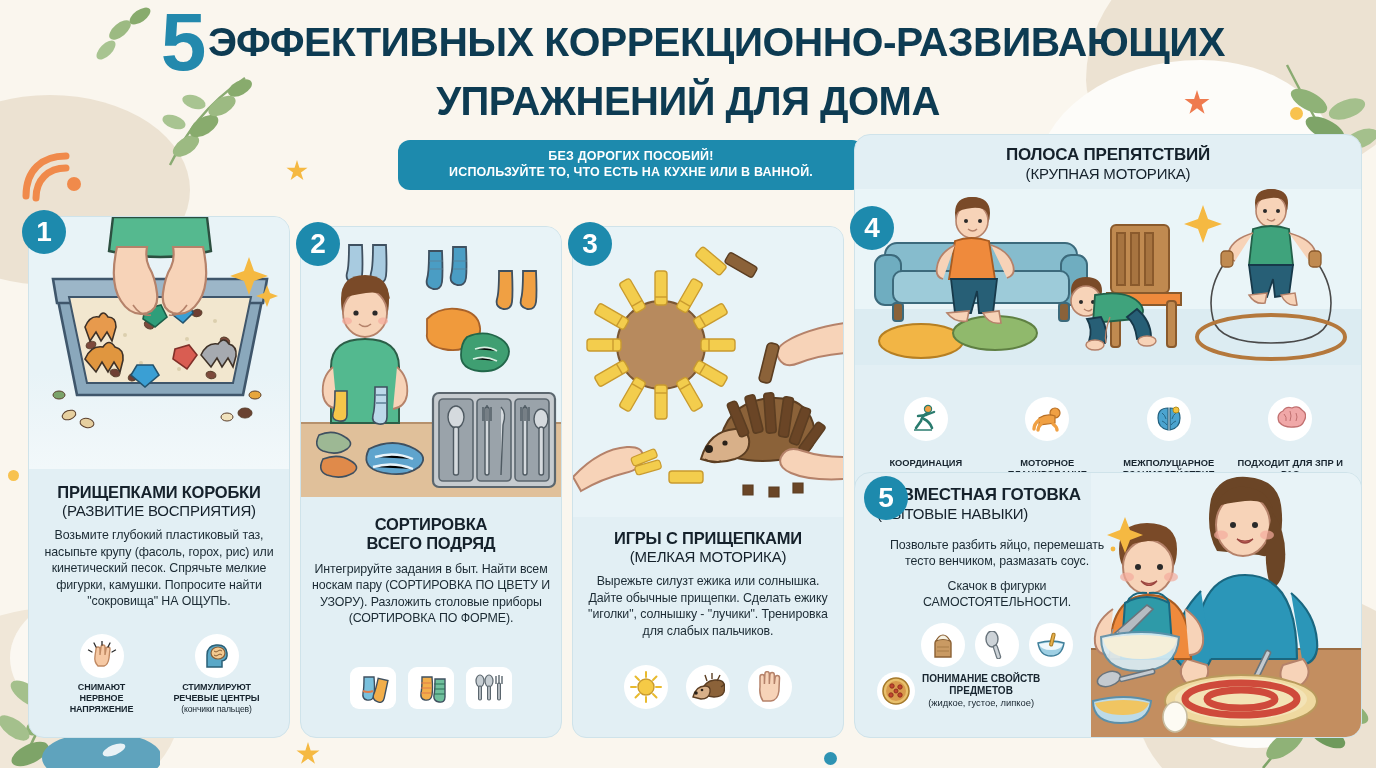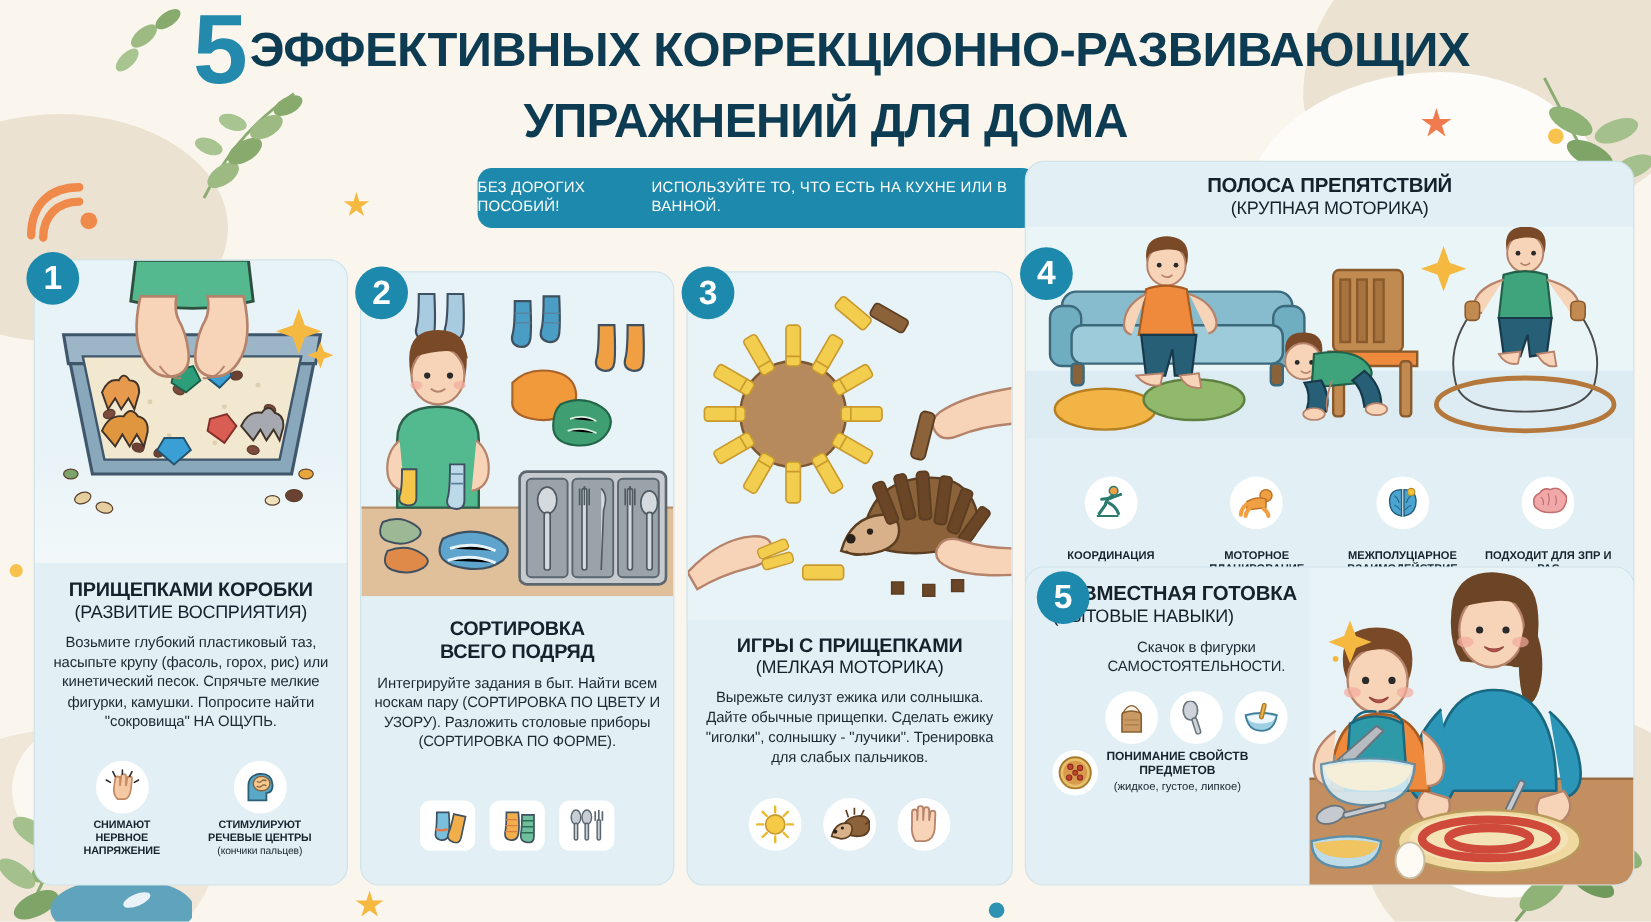--- a/index.html
+++ b/index.html
@@ -45,22 +45,22 @@
   }
   .title-line2 {
     font-size:40px; font-weight:bold; color:#0d3b52;
     letter-spacing:-0.5px; margin-top:2px; line-height:1.05;
   }
 
   
   .banner {
     position:absolute; left:398px; top:140px; width:466px; height:50px;
     background:#1d8aad; border-radius:12px;
-    display:flex; flex-direction:row; align-items:center; justify-content:center;
-    color:#fff; font-weight:normal; line-height:1.25;
+    display:flex; flex-direction:column; align-items:center; justify-content:center;
+    color:#fff; font-weight:bold; line-height:1.25;
   }
   .banner div { font-size:12.5px; letter-spacing:0.2px; }
 
   
   .card {
     position:absolute;
     background:#e2eff4;
     border-radius:16px;
     border:1px solid #cfe3ea;
     overflow:hidden;
@@ -757,20 +757,21 @@
 
         <ellipse cx="84" cy="244" rx="12" ry="15" fill="#fdfbf3" stroke="#c8bda0" stroke-width="1.6"></ellipse>
 
         <path d="M34 44 l5 13 l13 5 l-13 5 l-5 13 l-5 -13 l-13 -5 l13 -5 z" fill="#f5b942"></path>
         <circle cx="22" cy="76" r="2.4" fill="#f5b942"></circle>
       </svg>
     </div>
     <div style="position:absolute;top:12px;left:22px;width:240px;">
       <div class="card-title" style="font-size:17px;text-align:left;">СОВМЕСТНАЯ ГОТОВКА</div>
       <div class="card-sub" style="text-align:left;">(БЫТОВЫЕ НАВЫКИ)</div>
+      <div class="card-body" style="margin-top:14px;">Позвольте разбить яйцо, перемешать тесто венчиком, размазать соус.</div>
       <div class="card-body" style="margin-top:8px;">Скачок в фигурки САМОСТОЯТЕЛЬНОСТИ.</div>
       <div class="icon-row" style="gap:10px;margin-top:12px;">
         <div class="icon-chip">
           <svg width="28" height="28" viewBox="0 0 28 28">
             <path d="M6 26 l0 -14 q0 -4 8 -4 q8 0 8 4 l0 14 z" fill="#c99a63" stroke="#8a6034" stroke-width="1.4"></path>
             <path d="M7 10 q3 -6 7 -6 q4 0 7 6 q-7 -3 -14 0 z" fill="#f6f1e2" stroke="#8a6034" stroke-width="1.2"></path>
             <path d="M8 16 h12 M8 20 h12" stroke="#a87c48" stroke-width="1"></path>
           </svg>
         </div>
         <div class="icon-chip">

